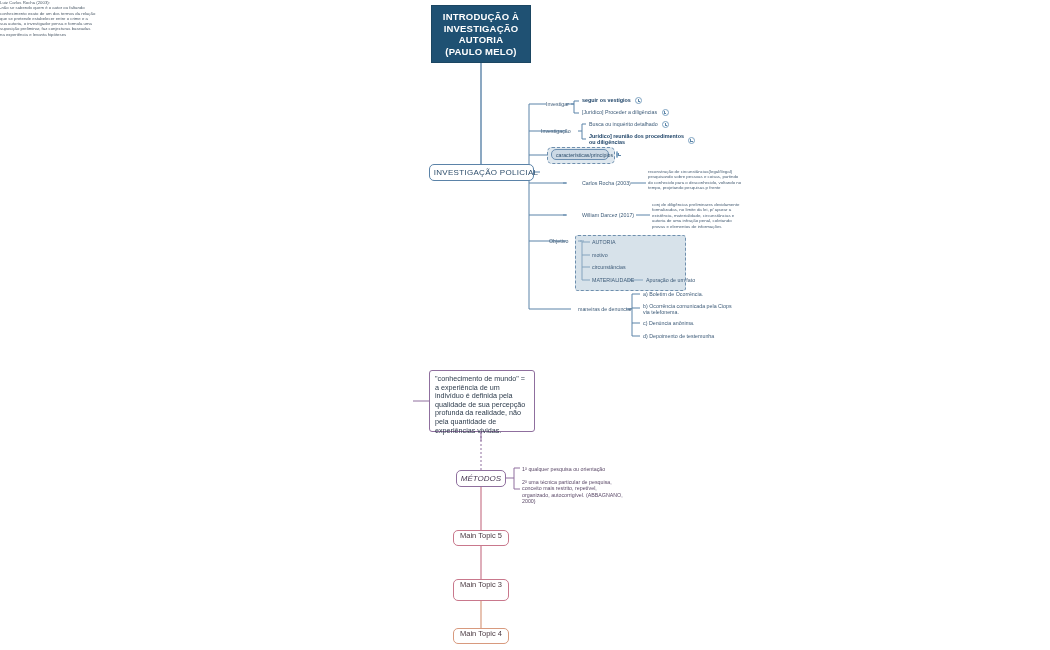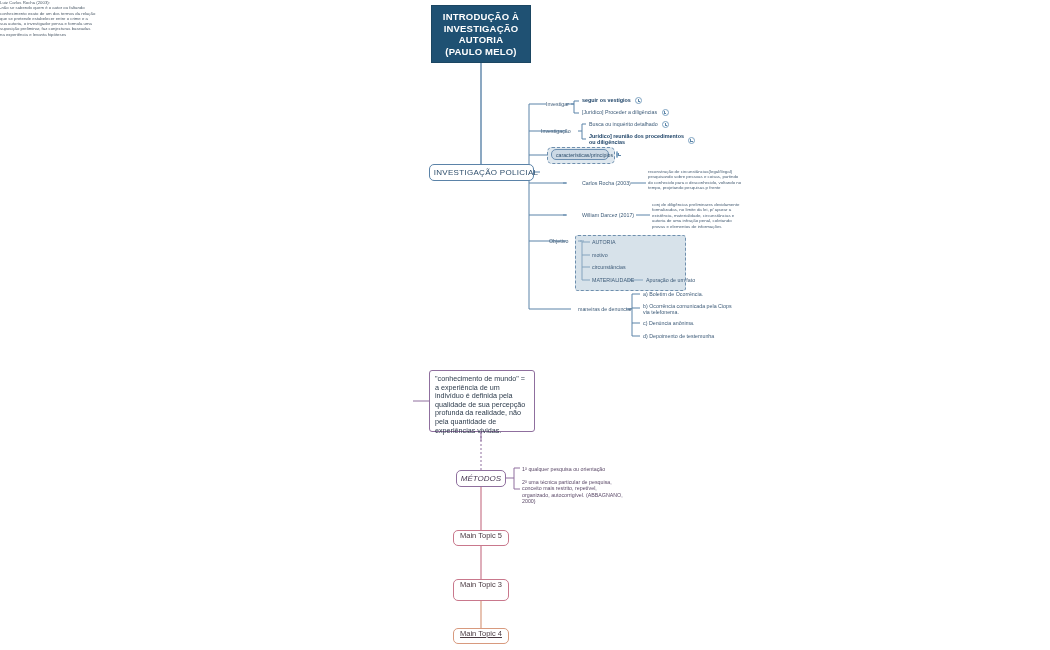--- a/index.html
+++ b/index.html
@@ -43,21 +43,21 @@
 
   
   .pill-pink{
     border:1px solid #c9788c;border-radius:5px;background:#ffffff;
     display:flex;justify-content:center;
     font-size:7.5px;color:#4a3a42;white-space:nowrap;padding:0 9px;
   }
   .pill-salmon{border-color:#d89a7e;}
   .mt5{left:453px;top:530px;height:16px;width:56px;}
   .mt3{left:453px;top:579px;height:22px;width:56px;}
-  .mt4{left:453px;top:628px;height:16px;width:56px;text-decoration:underline;}
+  .mt4{left:453px;top:628px;height:16px;width:56px;}
 
   
   .quotebox{
     left:429px;top:370px;width:106px;height:62px;
     border:1px solid #8f6f9e;border-radius:3px;background:#ffffff;
     font-size:7.2px;line-height:8.6px;color:#2b3a4a;padding:4px 5px;
   }
 
   
   .leftnote{

